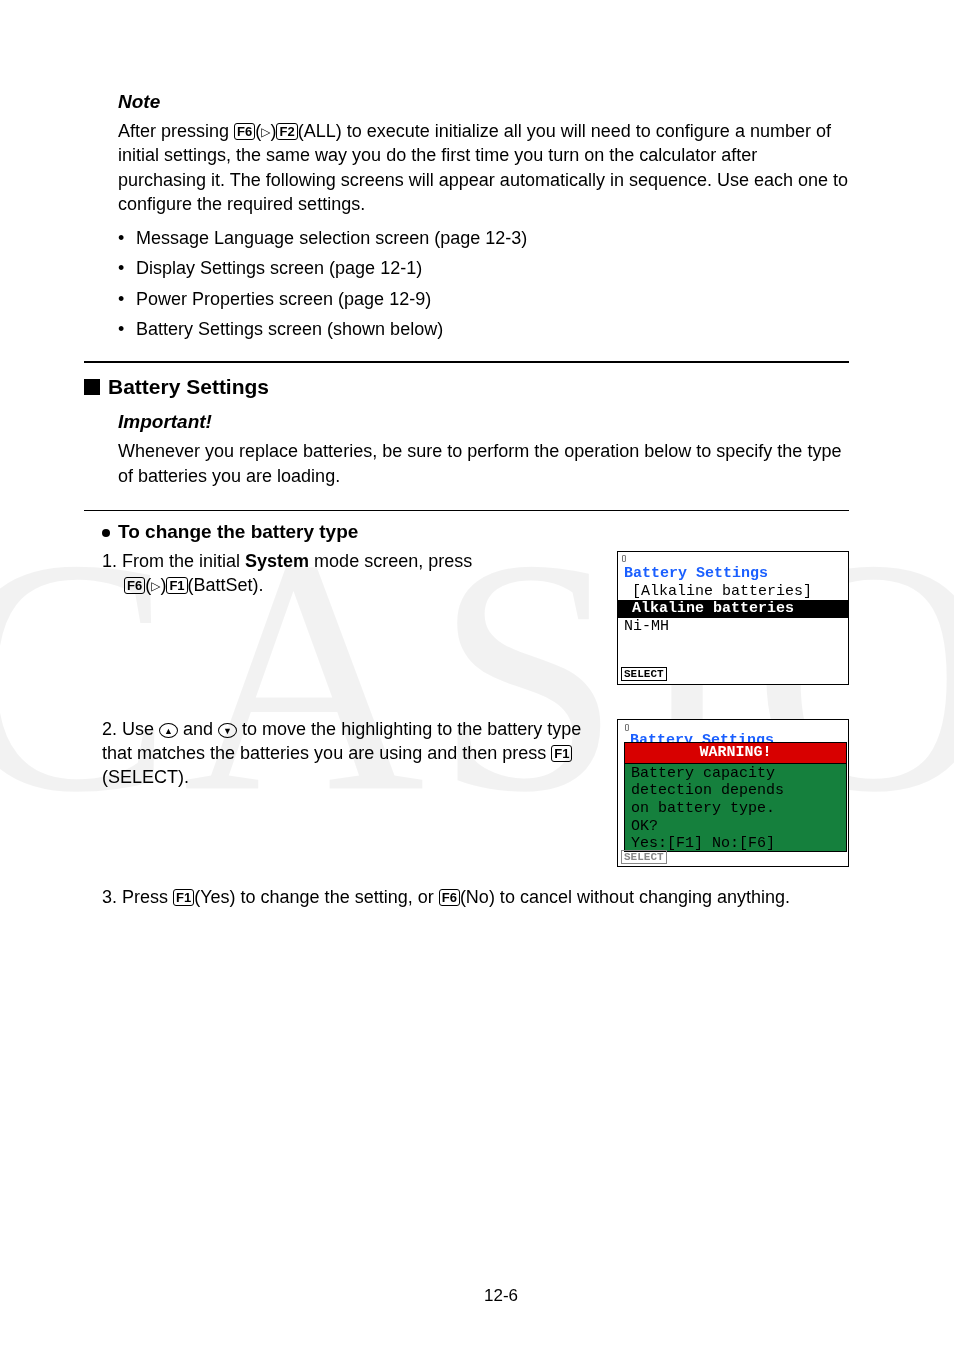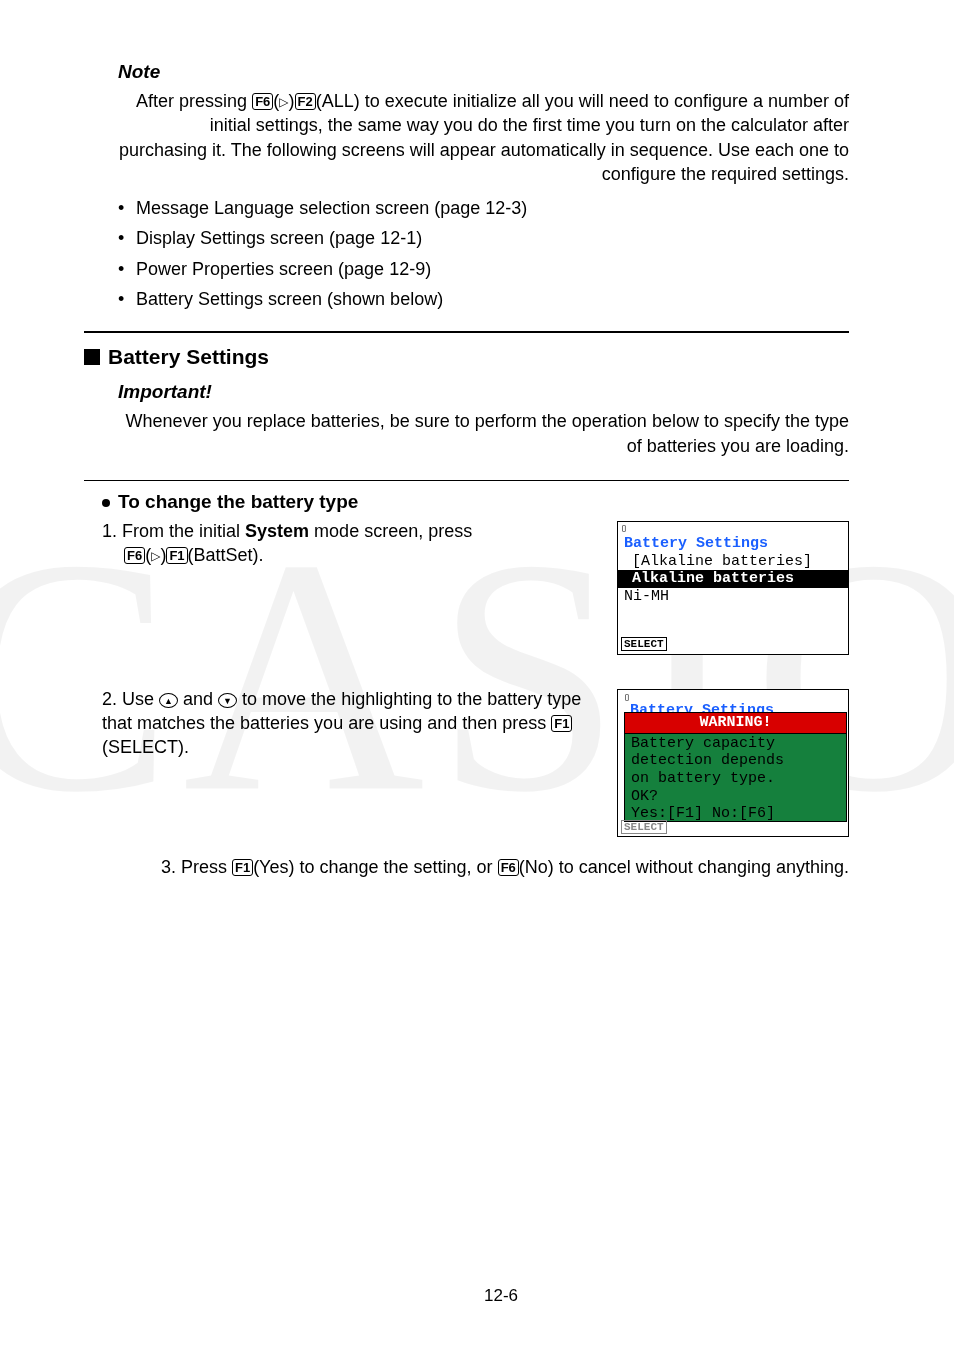--- a/index.html
+++ b/index.html
@@ -23,32 +23,31 @@
     color: rgba(0,0,0,0.05);
     font-family: "Times New Roman", serif;
     font-weight: 400;
     user-select: none;
     pointer-events: none;
     z-index: 0;
   }
   .page {
     position: relative;
     z-index: 1;
-    padding: 61px 105px 0 84px;
+    padding: 91px 105px 0 84px;
   }
   .note-heading {
     font-style: italic;
     font-weight: bold;
     font-size: 19px;
     margin: 0 0 6px 34px;
   }
   .para {
     margin: 4px 0 10px 34px;
     line-height: 1.35;
-    text-align: right;
   }
   .key {
     display: inline-block;
     border: 1px solid #000;
     border-radius: 3px;
     font-size: 13px;
     font-weight: bold;
     padding: 0 2px;
     line-height: 15px;
     vertical-align: 1px;

